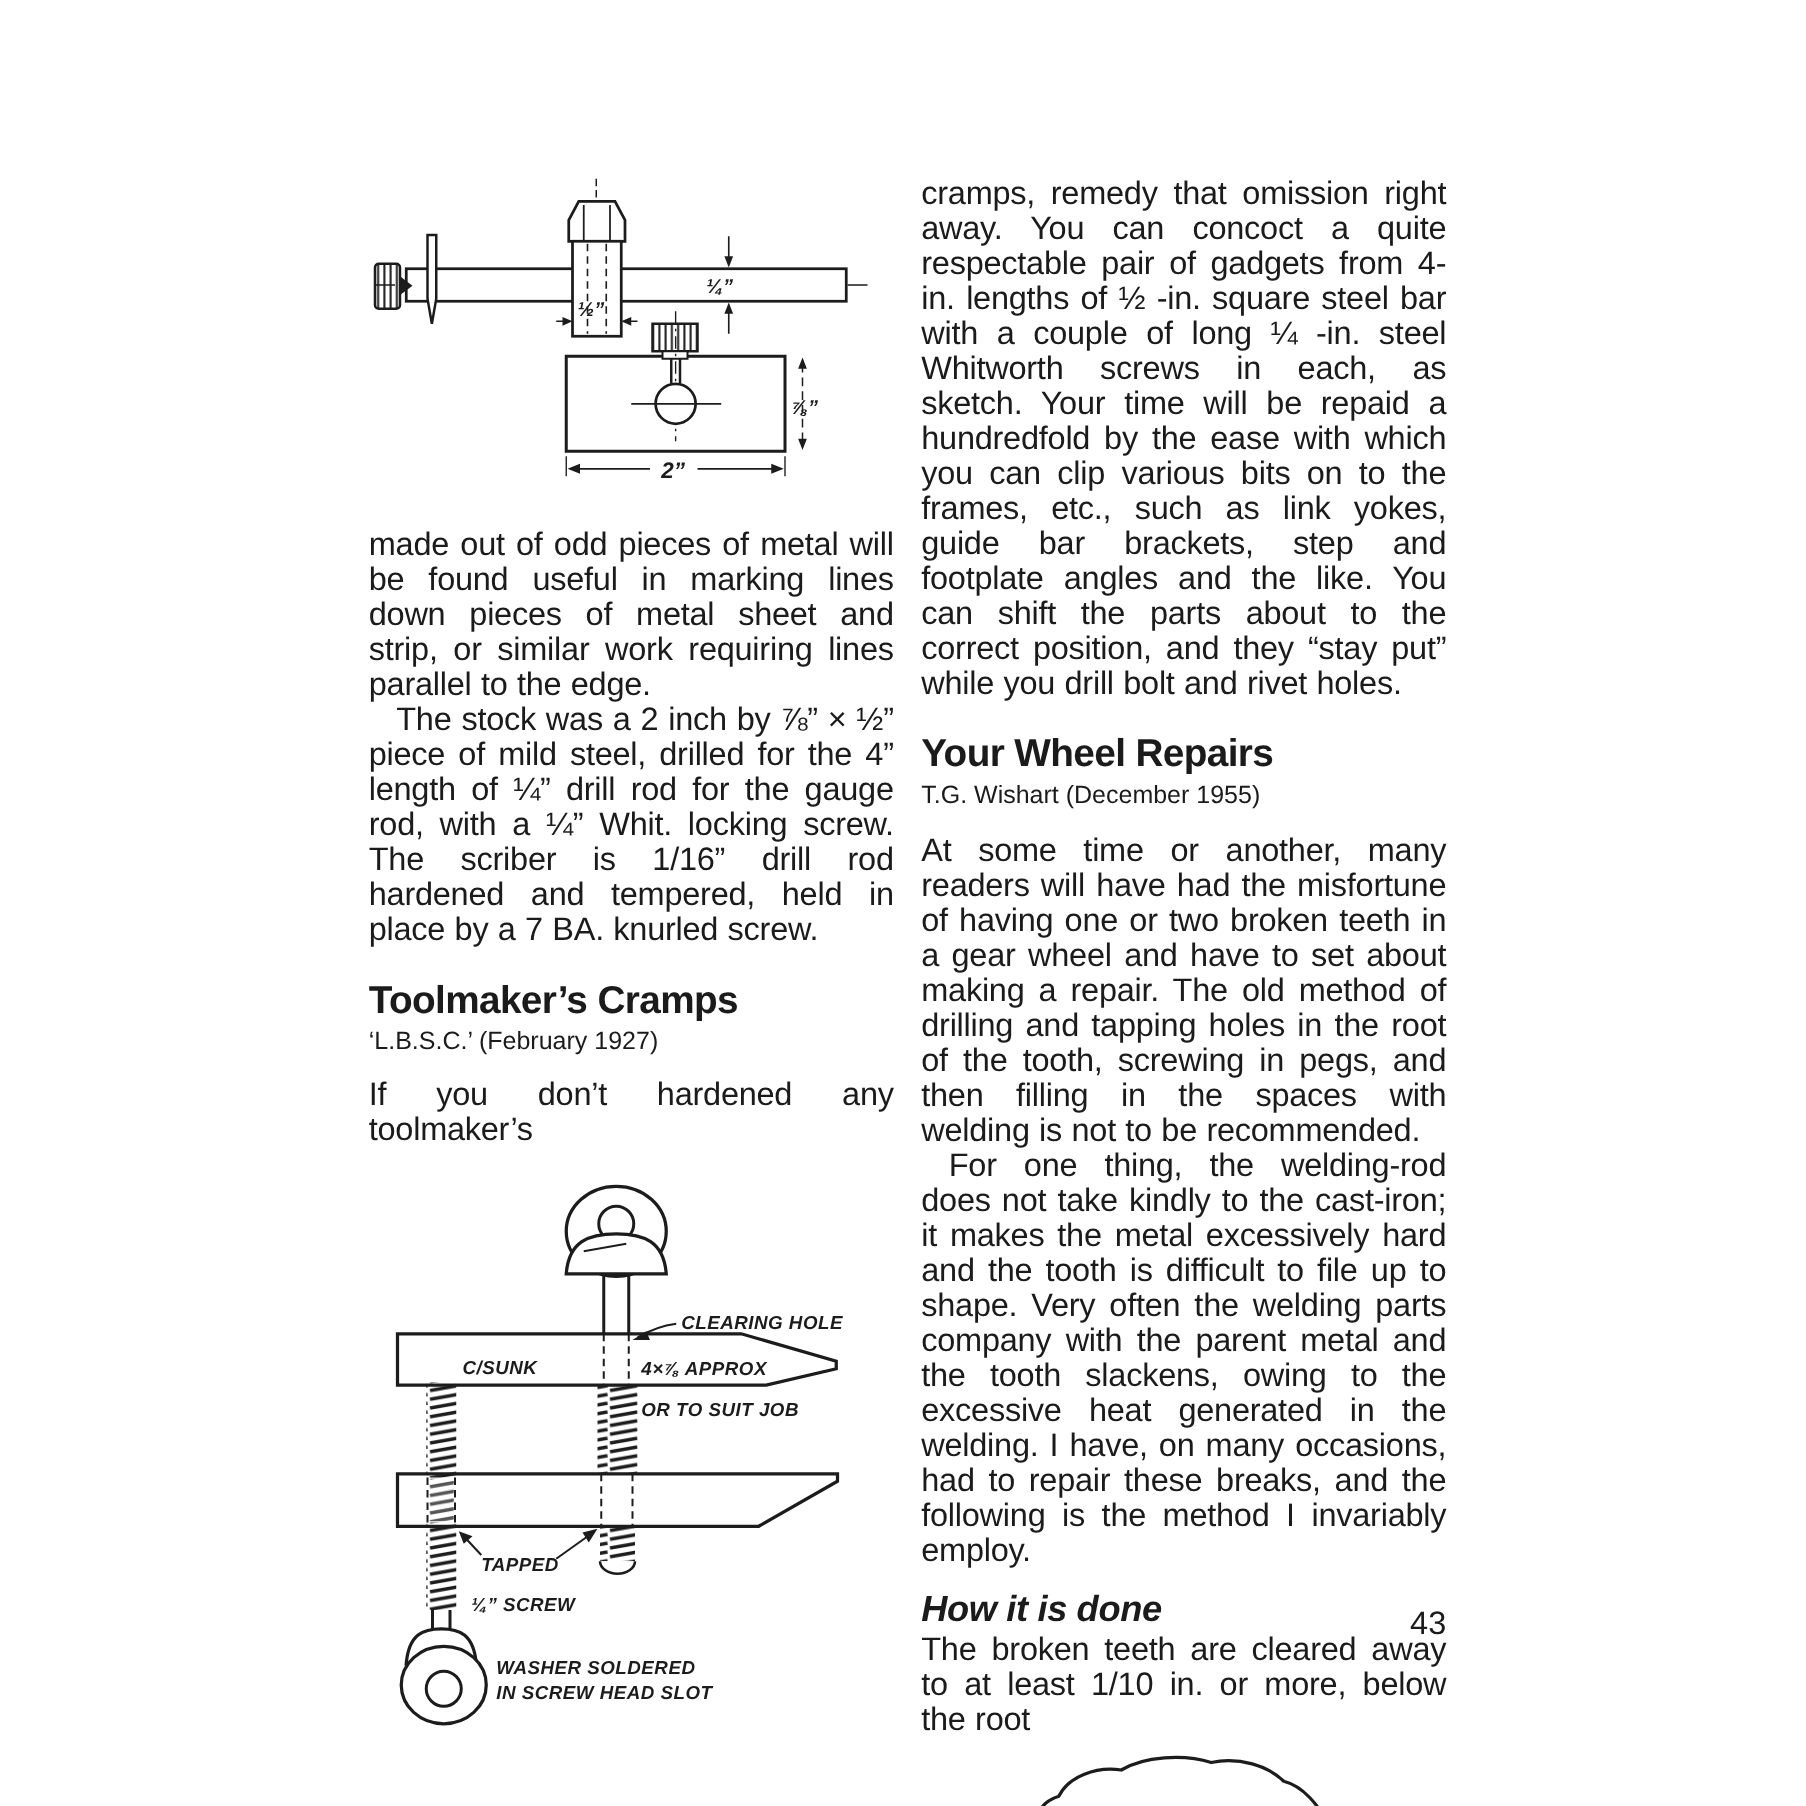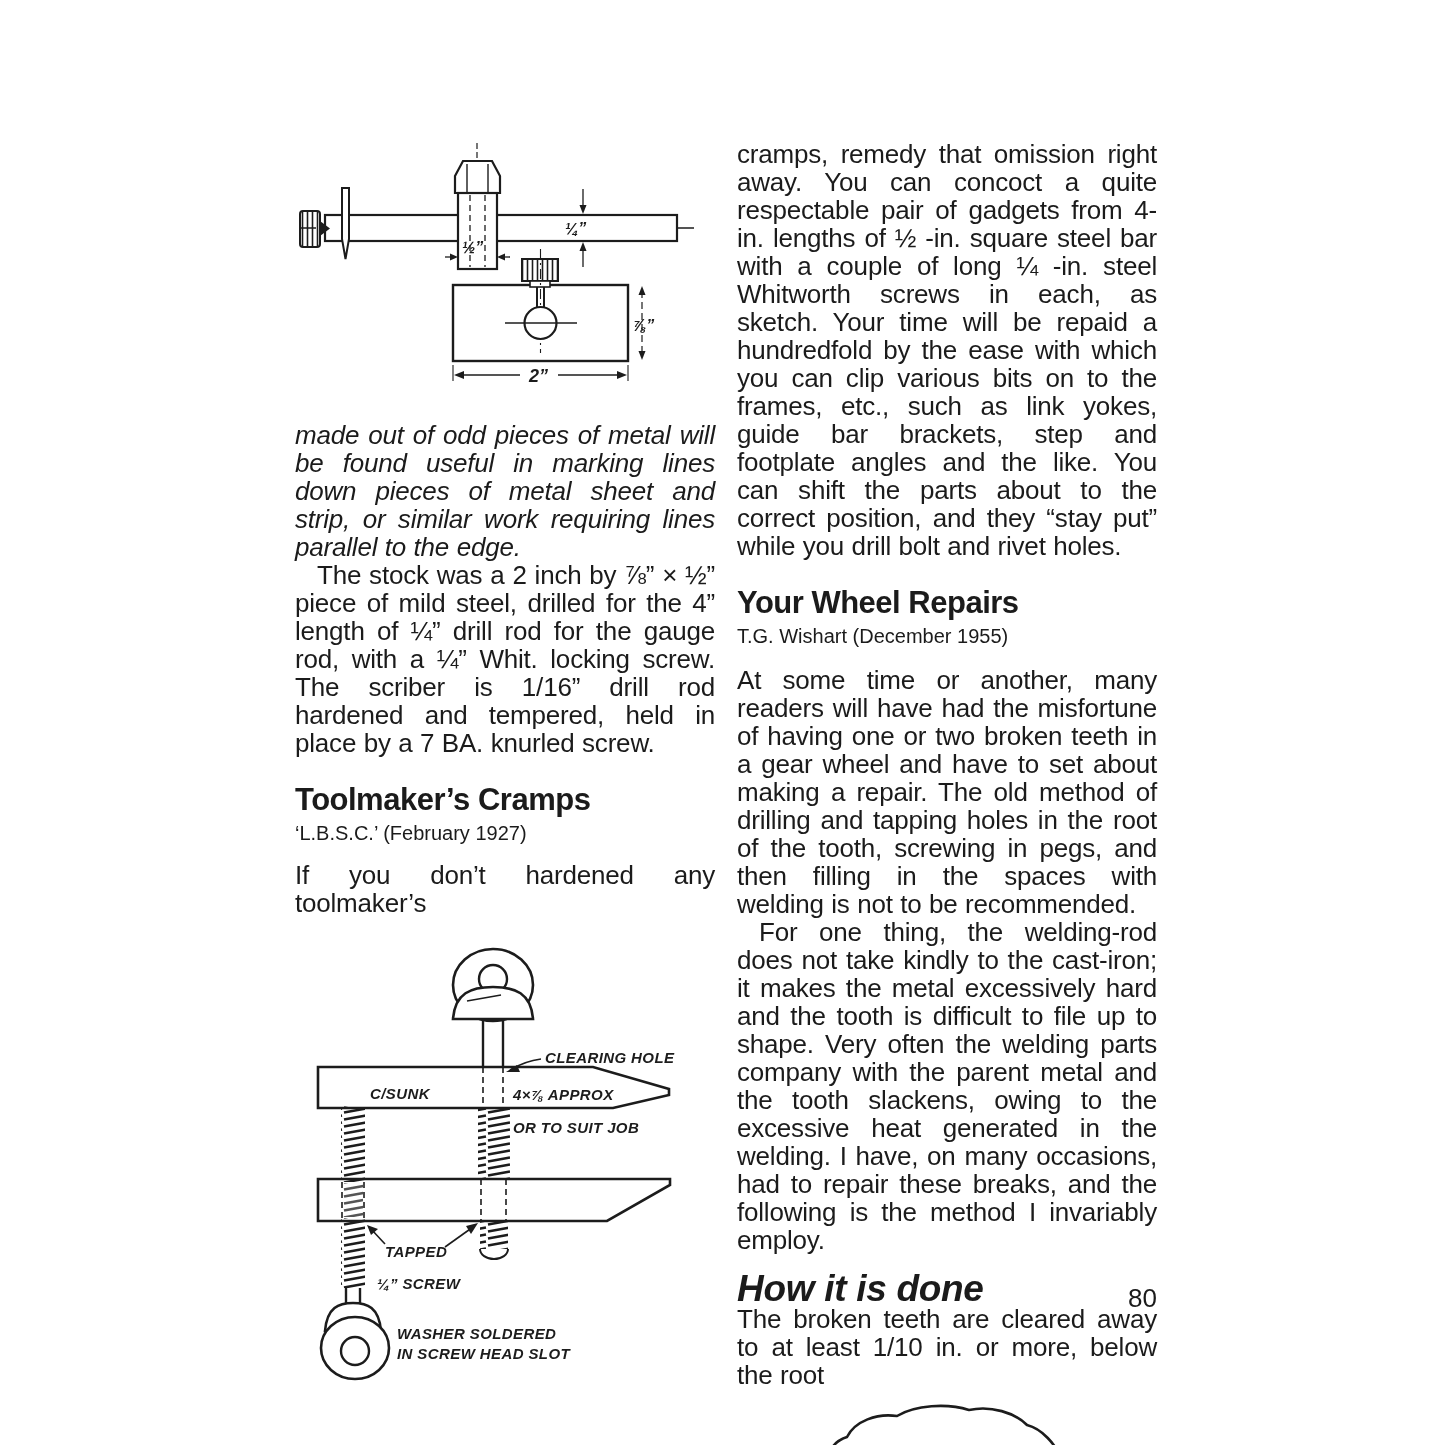--- a/index.html
+++ b/index.html
@@ -5,21 +5,21 @@
   html,body{margin:0;padding:0;background:#ffffff;}
   .page{position:relative;width:1445px;height:1445px;background:#ffffff;color:#1b1b1b;
         font-family:"Liberation Sans","DejaVu Sans",sans-serif;overflow:hidden;}
   .col{position:absolute;width:420px;}
   .body{font-size:26px;line-height:28px;text-align:justify;margin:0;
         letter-spacing:-0.2px;word-spacing:0.5px;}
   .indent{text-indent:22px;}
   .mt{margin-top:14px;}
   h2.head{font-size:31px;line-height:34px;font-weight:bold;margin:26px 0 0 0;letter-spacing:-0.5px;}
   .byline{font-size:20px;line-height:28px;margin:2px 0 0 0;}
-  h3.sub{font-size:37px;line-height:33px;font-weight:bold;font-style:italic;margin:18px 0 0 0;letter-spacing:-0.3px;}
+  h3.sub{font-size:29px;line-height:33px;font-weight:bold;font-style:italic;margin:18px 0 0 0;letter-spacing:-0.3px;}
   .pageno{position:absolute;left:737px;top:1283px;width:420px;text-align:right;
           font-size:26px;color:#1b1b1b;}
   figure{margin:0;}
   svg{display:block;}
   .ink{stroke:#1c1c1c;fill:none;}
   .inkf{stroke:#1c1c1c;fill:#ffffff;}
   .fl{font-family:"Liberation Sans","DejaVu Sans",sans-serif;font-style:italic;font-weight:bold;
       font-size:15px;fill:#1c1c1c;letter-spacing:0.4px;}
   .dim{font-family:"Liberation Sans","DejaVu Sans",sans-serif;font-style:italic;font-weight:bold;
       font-size:16px;fill:#1c1c1c;}
@@ -101,21 +101,21 @@
           <line x1="333" y1="230" x2="333" y2="246" class="ink" stroke-width="1.1"></line>
           <line x1="163" y1="240" x2="225" y2="240" class="ink" stroke-width="1.4"></line>
           <line x1="263" y1="240" x2="328" y2="240" class="ink" stroke-width="1.4"></line>
           <polygon points="159,240 169,236 169,244" fill="#1c1c1c"></polygon>
           <polygon points="332,240 322,236 322,244" fill="#1c1c1c"></polygon>
           <text x="234" y="247" class="dim" style="font-size:18px;">2”</text>
         </g>
       </svg>
     </figure>
 
-    <p class="body" style="margin-top:18px;font-style:italic;">made out of odd pieces of metal will be found useful in marking lines down pieces of metal sheet and strip, or similar work requiring lines parallel to the edge.</p>
+    <p class="body" style="margin-top:18px;">made out of odd pieces of metal will be found useful in marking lines down pieces of metal sheet and strip, or similar work requiring lines parallel to the edge.</p>
     <p class="body indent">The stock was a 2 inch by ⅞” × ½” piece of mild steel, drilled for the 4” length of ¼” drill rod for the gauge rod, with a ¼” Whit. locking screw. The scriber is 1/16” drill rod hardened and tempered, held in place by a 7 BA. knurled screw.</p>
 
     <h2 class="head">Toolmaker’s Cramps</h2>
     <p class="byline">‘L.B.S.C.’ (February 1927)</p>
 
     <p class="body mt">If you don’t hardened any toolmaker’s</p>
 
     <figure style="margin-top:22px;">
       <svg width="410" height="445" viewBox="0 0 410 445">
         <defs>
@@ -219,14 +219,14 @@
 
         <path d="M12,64 C8,48 16,40 28,36 C36,20 58,12 78,15 C96,4 128,2 150,9 C172,4 196,12 208,24 C224,28 236,44 242,56 L246,62 Q130,94 12,64 Z" class="inkf" stroke-width="2.6"></path>
 
         <polygon points="98,76 160,78 152,107 106,105" fill="url(#ghatch)" stroke="#1c1c1c" stroke-width="2.2"></polygon>
         <line x1="100" y1="112" x2="158" y2="112" class="ink" stroke-width="1.2" stroke-dasharray="6 4"></line>
       </svg>
     </figure>
 
   </section>
 
-  <div class="pageno">80</div>
+  <div class="pageno">43</div>
 </div>
 
 </body></html>

